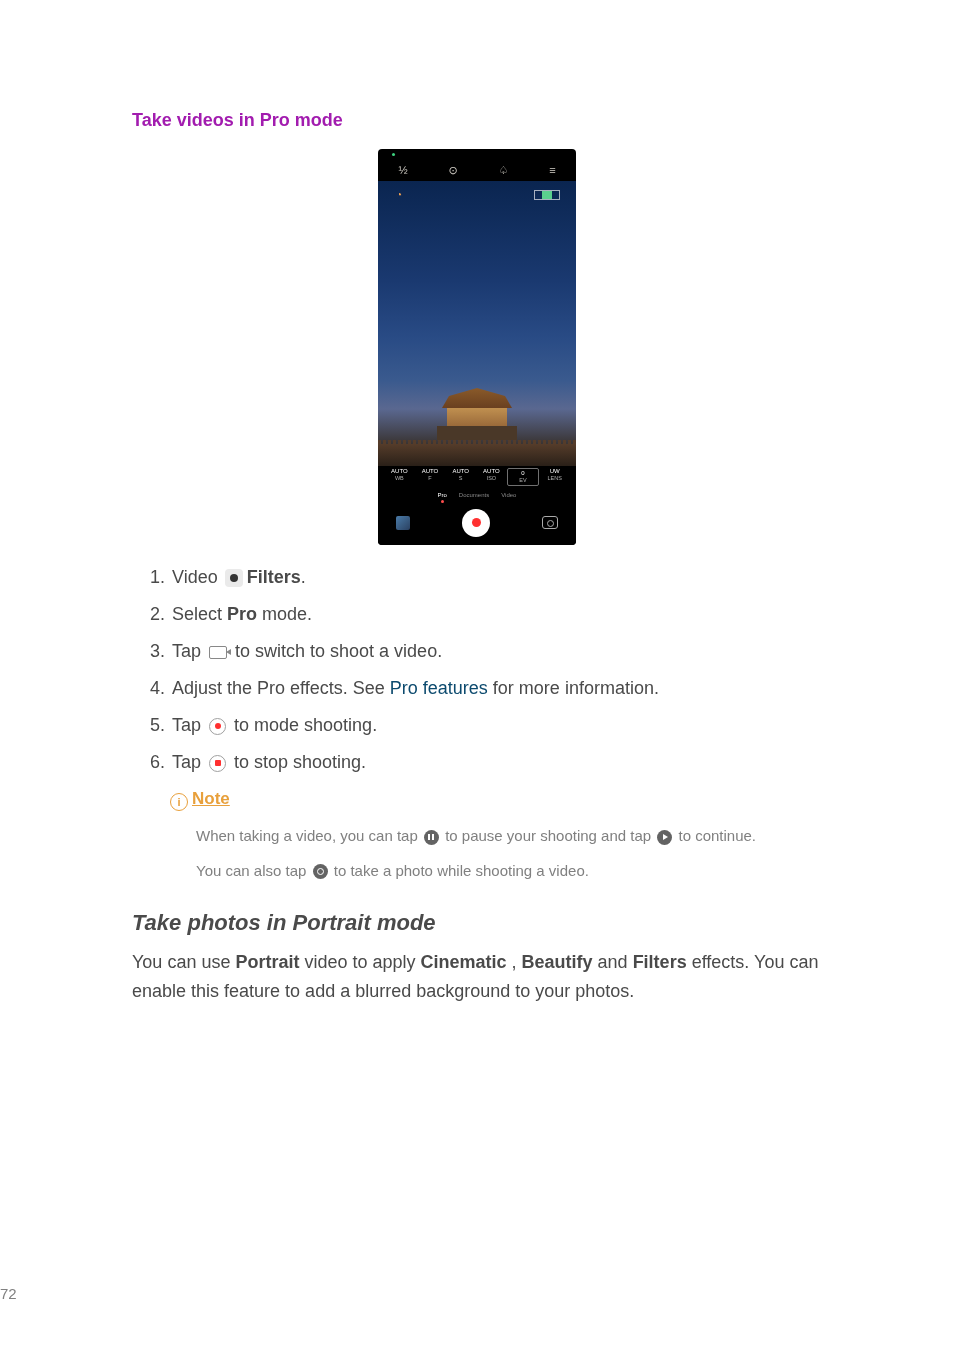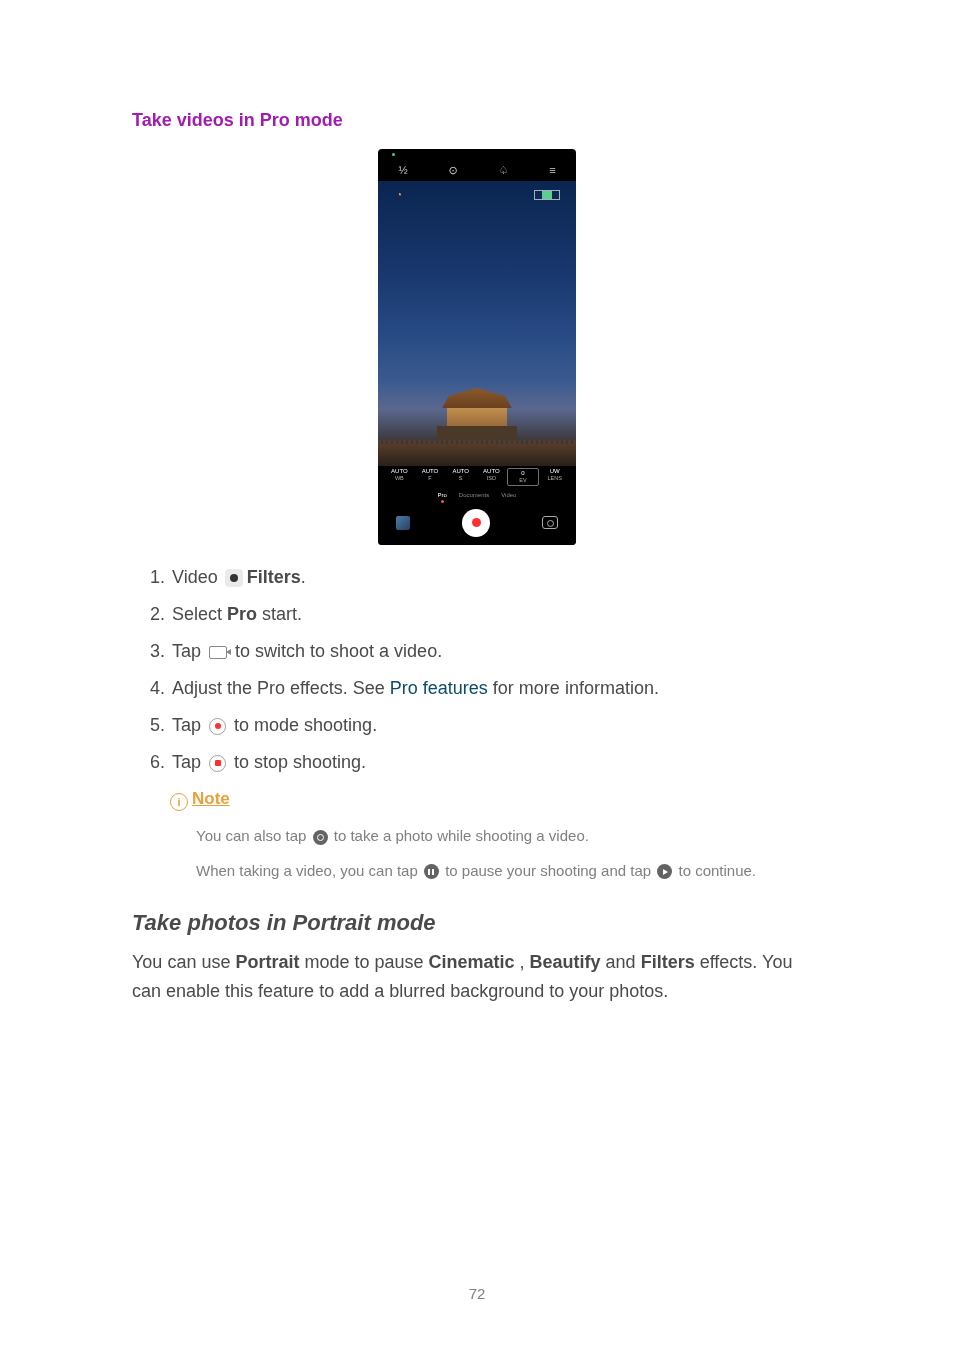--- a/index.html
+++ b/index.html
@@ -372,21 +372,20 @@
       font-size: 18px;
       color: #4a4a4a;
       line-height: 1.6;
       margin: 0;
     }
     .pagenum {
       position: absolute;
       bottom: 48px;
       left: 0;
       right: 0;
-      text-align: center;
       font-size: 15px;
       color: #808080;
     }
   </style>
 </head>
 <body>
 
 <div class="page">
 
   <p class="section-subtitle">Take videos in Pro mode</p>
@@ -455,21 +454,21 @@
         <div class="switch"></div>
       </div>
     </div>
   </div>
 
   <ol>
     <li>
       <span>Video </span><span class="camera-icon"></span><span class="b">Filters</span><span>.</span>
     </li>
     <li>
-      <span>Select </span><span class="b">Pro</span><span> start.</span>
+      <span>Select </span><span class="b">Pro</span><span> mode.</span>
     </li>
     <li>
       <span>Tap </span><span class="inline-ico">
           <span class="video-switch-ico"></span>
         </span><span> to switch to shoot a video.</span>
     </li>
     <li>
       <span>Adjust the Pro effects. See </span><span class="link">Pro features</span><span> for more information.</span>
     </li>
     <li>
@@ -487,38 +486,38 @@
         </span><span> to stop shooting.</span>
     </li>
   </ol>
 
   <div class="note-block">
     <div class="note-head">
       <span class="info-ico">i</span><span>Note</span>
     </div>
     <div class="note-body" style="margin-left: 26px">
       <p>
-        <span>You can also tap </span><span class="note-ico-fill">
-            <span class="note-photo"></span>
-          </span><span> to take a photo while shooting a video.</span>
-      </p>
-      <p>
         <span>When taking a video, you can tap </span><span class="note-ico-fill">
             <span class="note-pause">
               <span></span>
               <span></span>
             </span>
           </span><span> to pause your shooting and tap </span><span class="note-ico-fill">
             <span class="note-play"></span>
           </span><span> to continue.</span>
       </p>
+      <p>
+        <span>You can also tap </span><span class="note-ico-fill">
+            <span class="note-photo"></span>
+          </span><span> to take a photo while shooting a video.</span>
+      </p>
     </div>
   </div>
 
   <h2 class="section-title">Take photos in Portrait mode</h2>
 
   <p class="para">
-    <span>You can use </span><span class="b">Portrait</span><span> mode to pause </span><span class="b">Cinematic</span><span> , </span><span class="b">Beautify</span><span> and </span><span class="b">Filters</span><span> effects. You can enable this feature to add a blurred background to your photos.</span>
+    <span>You can use </span><span class="b">Portrait</span><span> video to apply </span><span class="b">Cinematic</span><span> , </span><span class="b">Beautify</span><span> and </span><span class="b">Filters</span><span> effects. You can enable this feature to add a blurred background to your photos.</span>
   </p>
 
   <div class="pagenum">72</div>
 
 </div>
 
 </body></html>

